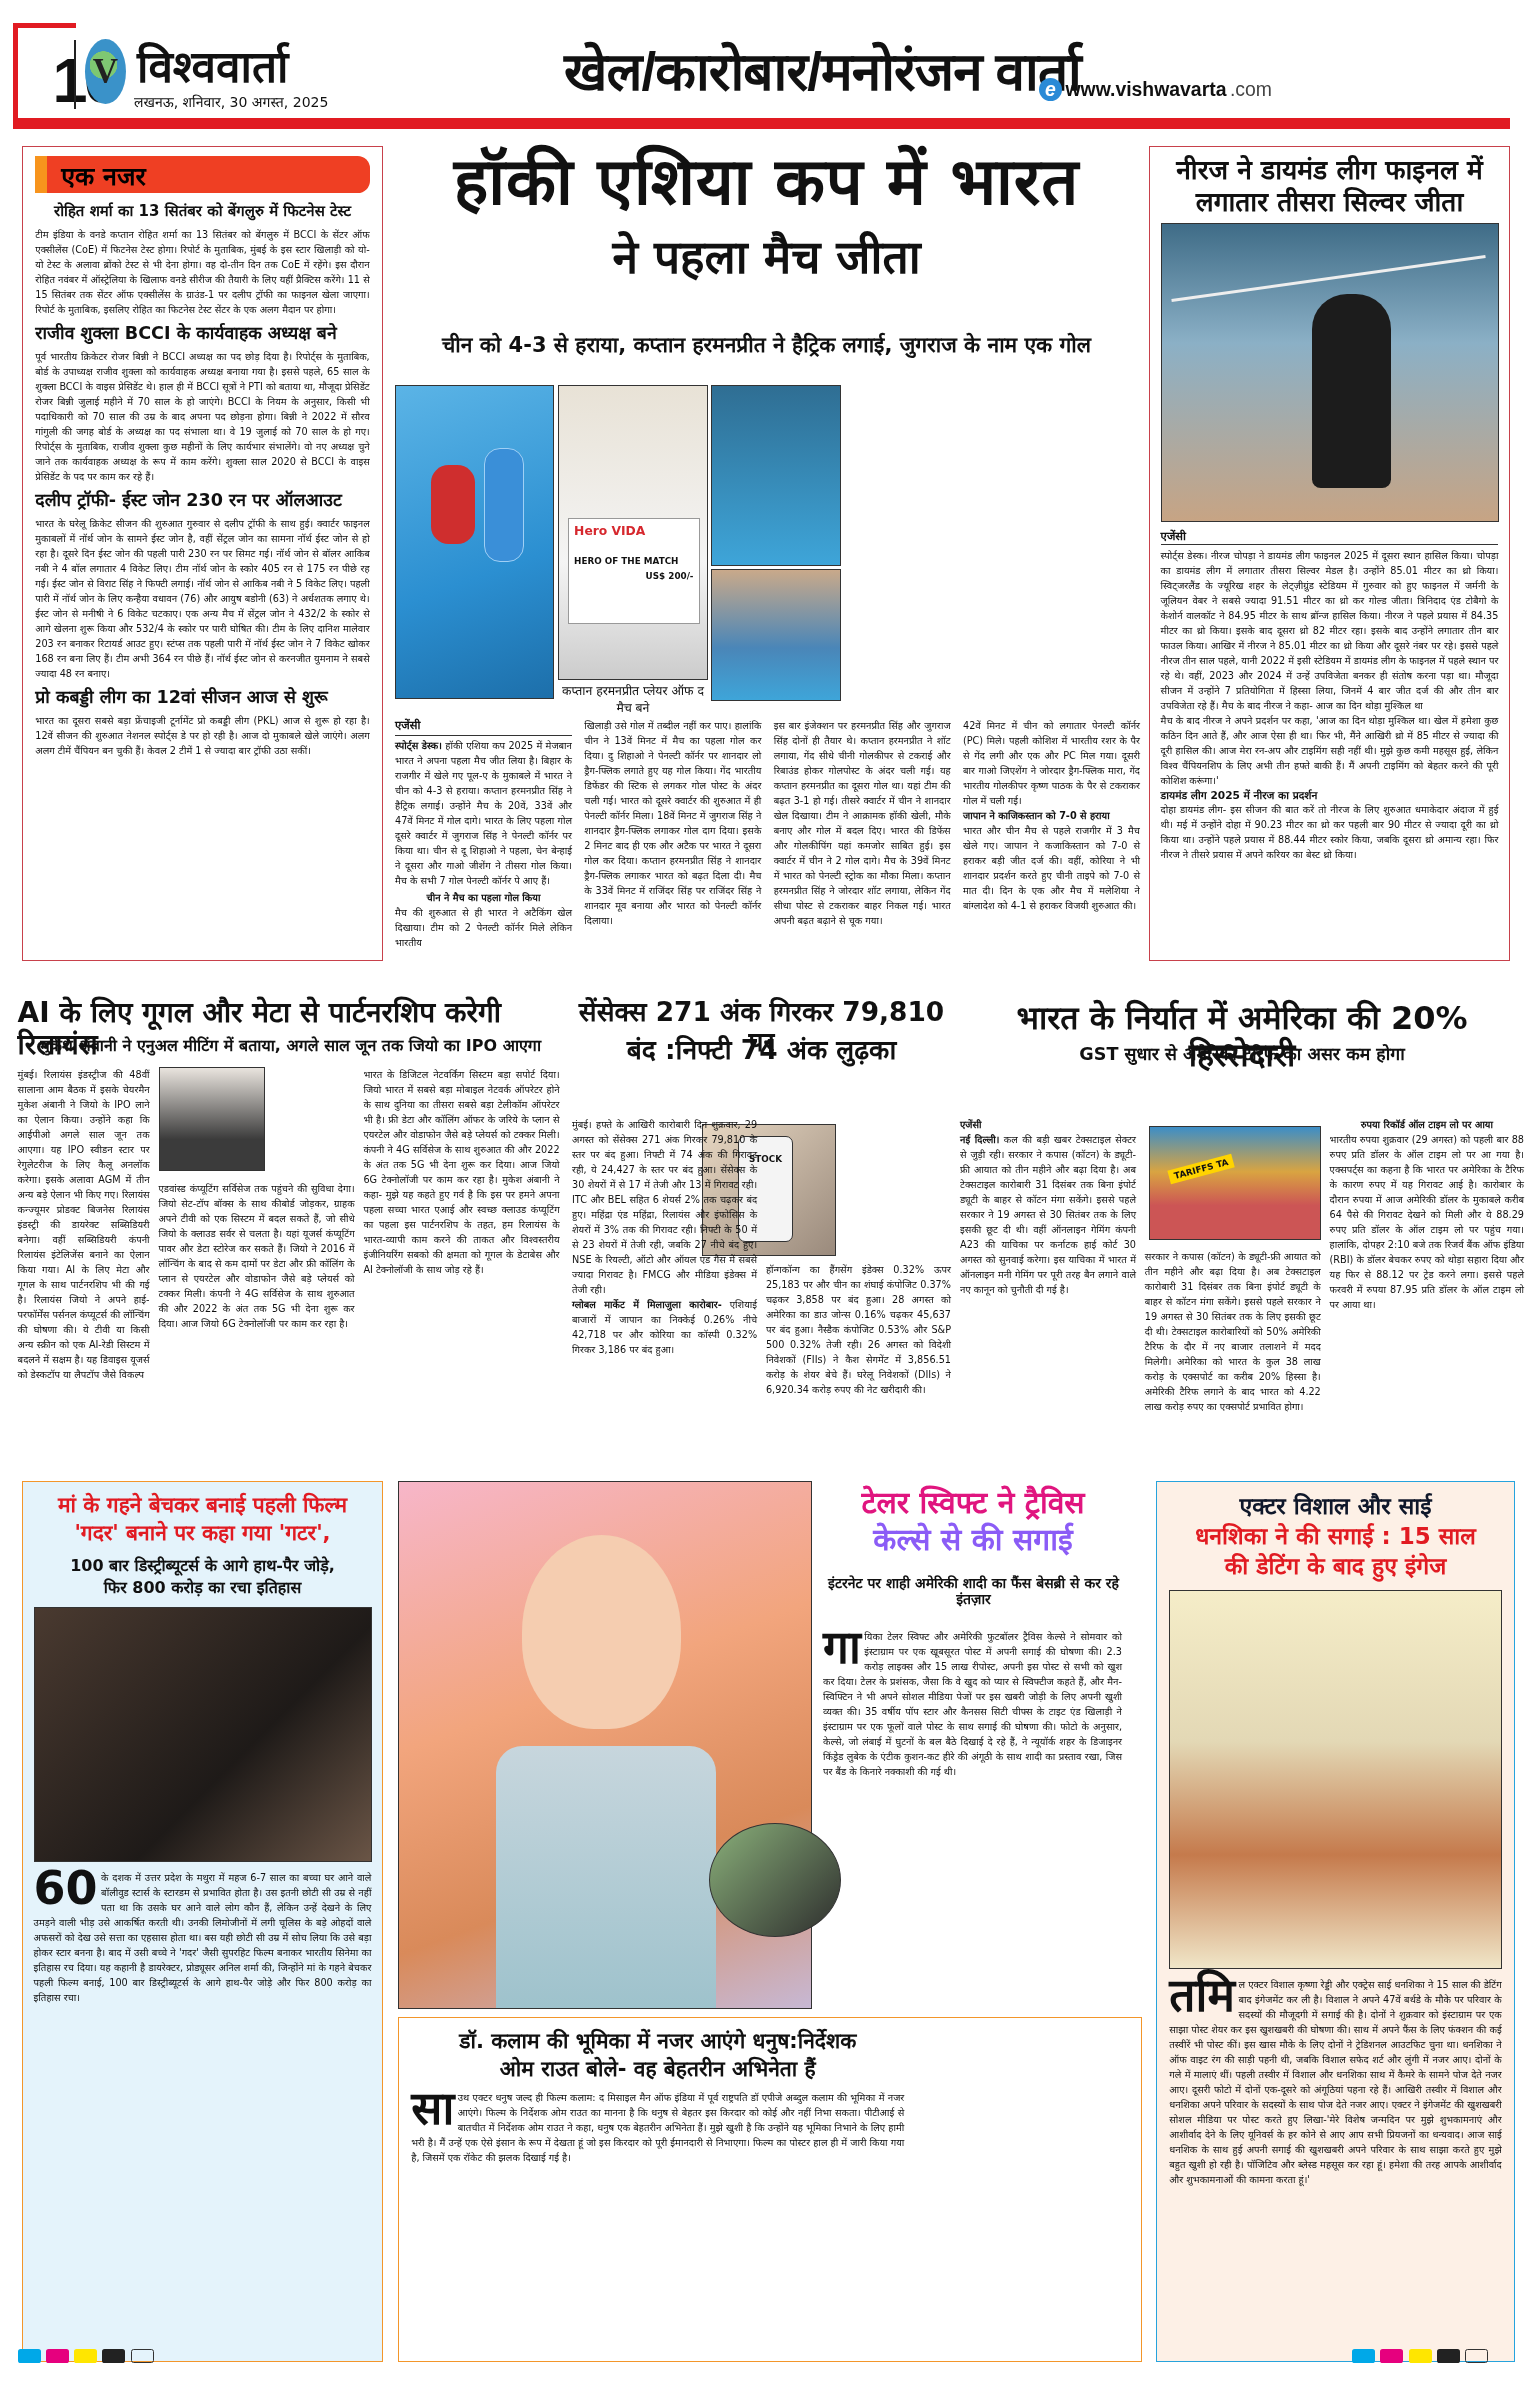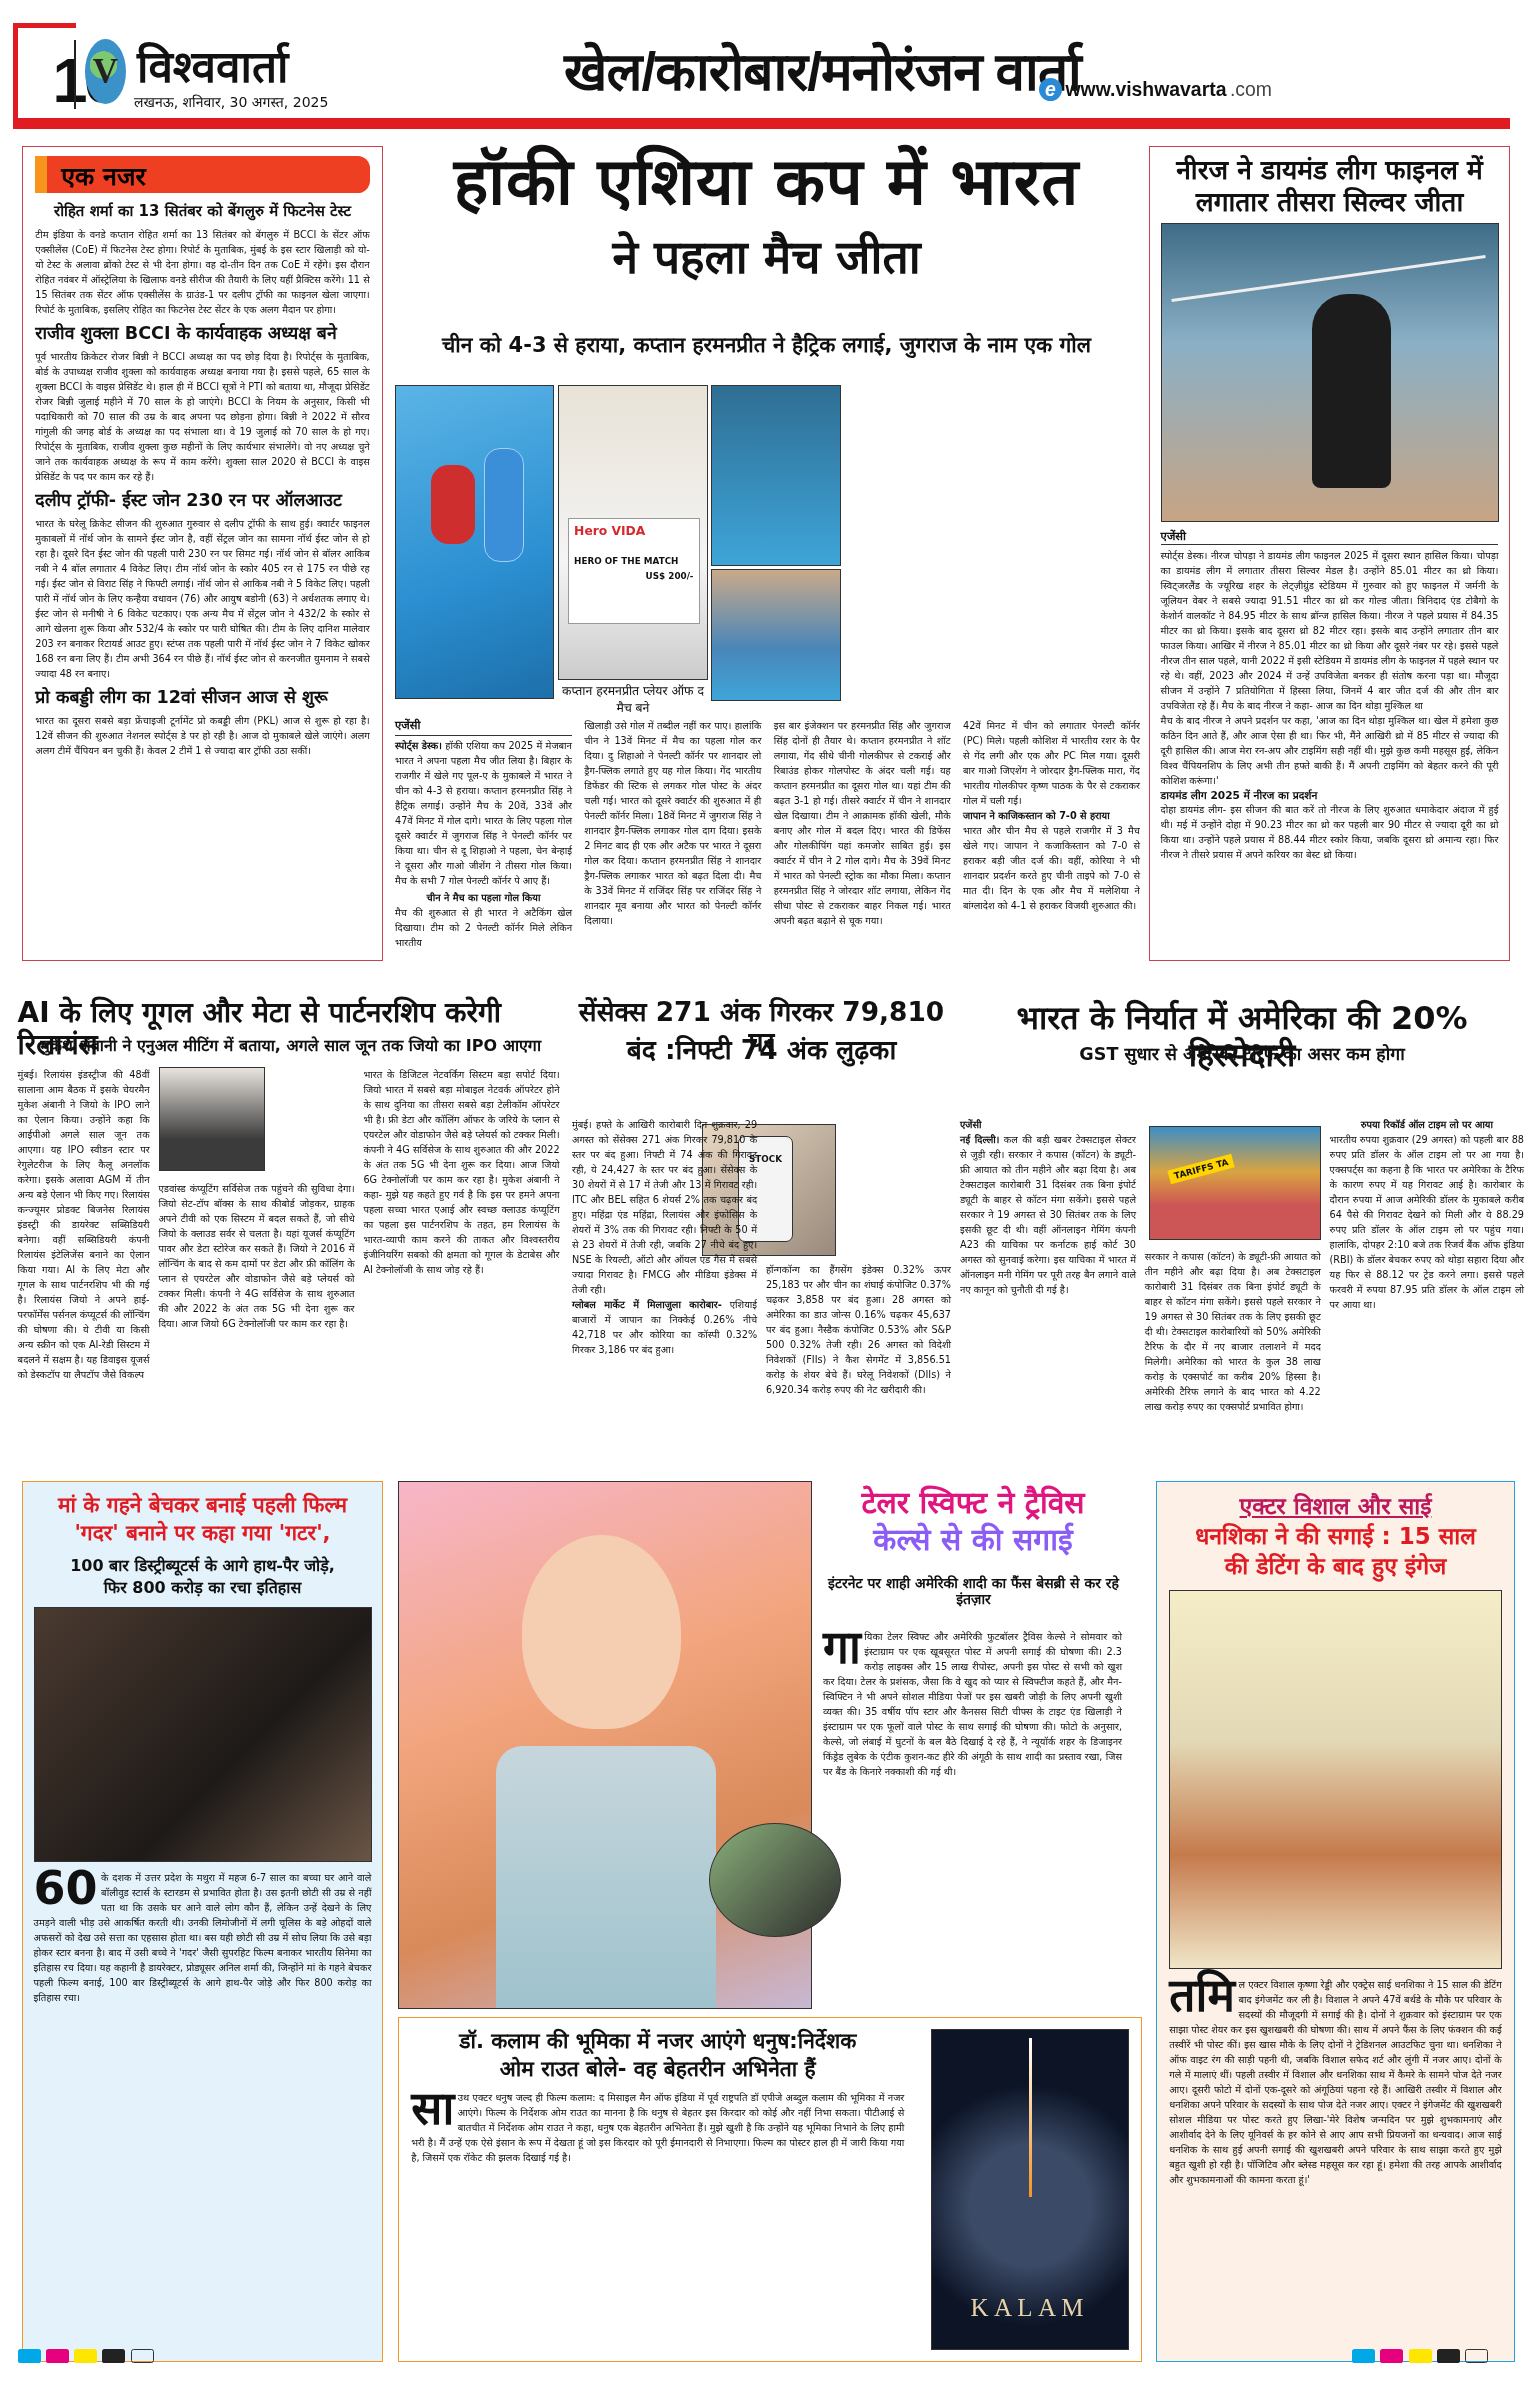--- a/index.html
+++ b/index.html
@@ -169,41 +169,37 @@
 <div class="photo" style="left:709px; top:1823px; width:132px; height:114px; border-radius:50%; background:linear-gradient(135deg,#8ab07a,#2d2d2d);"></div>
 <div class="hl-big" style="left:819px; top:1484px; width:308px; font-size:30px; color:#e0157f; line-height:37px;">टेलर स्विफ्ट ने ट्रैविस</div>
 <div class="hl-big" style="left:819px; top:1521px; width:308px; font-size:30px; color:#8b5cf6; line-height:37px;">केल्से से की सगाई</div>
 <div class="hl-big" style="left:828px; top:1575px; width:291px; font-size:14px;">इंटरनेट पर शाही अमेरिकी शादी का फैंस बेसब्री से कर रहे इंतज़ार</div>
 <div class="small-text" style="position:absolute; left:823px; top:1629px; width:299px;">
   <span class="dropcap">गा</span>
   <span>यिका टेलर स्विफ्ट और अमेरिकी फुटबॉलर ट्रैविस केल्से ने सोमवार को इंस्टाग्राम पर एक खूबसूरत पोस्ट में अपनी सगाई की घोषणा की। 2.3 करोड़ लाइक्स और 15 लाख रीपोस्ट, अपनी इस पोस्ट से सभी को खुश कर दिया। टेलर के प्रशंसक, जैसा कि वे खुद को प्यार से स्विफ्टीज कहते हैं, और मैन-स्विफ्टिन ने भी अपने सोशल मीडिया पेजों पर इस खबरी जोड़ी के लिए अपनी खुशी व्यक्त की। 35 वर्षीय पॉप स्टार और कैनसस सिटी चीफ्स के टाइट एंड खिलाड़ी ने इंस्टाग्राम पर एक फूलों वाले पोस्ट के साथ सगाई की घोषणा की। फोटो के अनुसार, केल्से, जो लंबाई में घुटनों के बल बैठे दिखाई दे रहे हैं, ने न्यूयॉर्क शहर के डिजाइनर किंड्रेड लुबेक के एंटीक कुशन-कट हीरे की अंगूठी के साथ शादी का प्रस्ताव रखा, जिस पर बैंड के किनारे नक्काशी की गई थी।</span>
 </div>
 
 <div class="box" style="left:1156px; top:1481px; width:359px; height:881px; border-color:#26a3dd; background:#fdf0e6; padding:8.8px 12.3px;">
-  <div style="color:#be185d; font-weight:bold; font-size:23px; text-align:center; line-height:30px;text-decoration:underline;">एक्टर विशाल और साई</div>
+  <div style="color:#0f172a; font-weight:bold; font-size:23px; text-align:center; line-height:30px;">एक्टर विशाल और साई</div>
   <div style="color:#e11b22; font-weight:bold; font-size:23px; text-align:center; line-height:30px;">धनशिका ने की सगाई : 15 साल</div>
   <div style="color:#e11b22; font-weight:bold; font-size:23px; text-align:center; line-height:30px;">की डेटिंग के बाद हुए इंगेज</div>
   <div class="photo" style="position:relative; margin:8.8px 0; width:333px; height:379px; background:linear-gradient(180deg,#f5edc8,#e3d8b5 40%,#c57a4c 70%,#f0e6c8);"></div>
   <div class="small-text">
     <span class="dropcap">तमि</span>
     <span>ल एक्टर विशाल कृष्णा रेड्डी और एक्ट्रेस साई धनशिका ने 15 साल की डेटिंग बाद इंगेजमेंट कर ली है। विशाल ने अपने 47वें बर्थडे के मौके पर परिवार के सदस्यों की मौजूदगी में सगाई की है। दोनों ने शुक्रवार को इंस्टाग्राम पर एक साझा पोस्ट शेयर कर इस खुशखबरी की घोषणा की। साथ में अपने फैंस के लिए फंक्शन की कई तस्वीरें भी पोस्ट कीं। इस खास मौके के लिए दोनों ने ट्रेडिशनल आउटफिट चुना था। धनशिका ने ऑफ वाइट रंग की साड़ी पहनी थी, जबकि विशाल सफेद शर्ट और लुंगी में नजर आए। दोनों के गले में मालाएं थीं। पहली तस्वीर में विशाल और धनशिका साथ में कैमरे के सामने पोज देते नजर आए। दूसरी फोटो में दोनों एक-दूसरे को अंगूठियां पहना रहे हैं। आखिरी तस्वीर में विशाल और धनशिका अपने परिवार के सदस्यों के साथ पोज देते नजर आए। एक्टर ने इंगेजमेंट की खुशखबरी सोशल मीडिया पर पोस्ट करते हुए लिखा-'मेरे विशेष जन्मदिन पर मुझे शुभकामनाएं और आशीर्वाद देने के लिए यूनिवर्स के हर कोने से आए आप सभी प्रियजनों का धन्यवाद। आज साई धनशिक के साथ हुई अपनी सगाई की खुशखबरी अपने परिवार के साथ साझा करते हुए मुझे बहुत खुशी हो रही है। पॉजिटिव और ब्लेस्ड महसूस कर रहा हूं। हमेशा की तरह आपके आशीर्वाद और शुभकामनाओं की कामना करता हूं।'</span>
   </div>
 </div>
 
 <div class="box" style="left:398px; top:2017px; width:744px; height:345px; border-color:#f3962a; padding:8.8px 12.3px;">
   <div style="width:493px; text-align:center; font-weight:bold; font-size:21px; line-height:28px;">डॉ. कलाम की भूमिका में नजर आएंगे धनुष:निर्देशक</div>
   <div style="width:493px; text-align:center; font-weight:bold; font-size:21px; line-height:28px;">ओम राउत बोले- वह बेहतरीन अभिनेता हैं</div>
   <div class="small-text" style="width:493px; margin-top:7px;">
     <span class="dropcap">सा</span>
     <span>उथ एक्टर धनुष जल्द ही फिल्म कलाम: द मिसाइल मैन ऑफ इंडिया में पूर्व राष्ट्रपति डॉ एपीजे अब्दुल कलाम की भूमिका में नजर आएंगे। फिल्म के निर्देशक ओम राउत का मानना है कि धनुष से बेहतर इस किरदार को कोई और नहीं निभा सकता। पीटीआई से बातचीत में निर्देशक ओम राउत ने कहा, धनुष एक बेहतरीन अभिनेता हैं। मुझे खुशी है कि उन्होंने यह भूमिका निभाने के लिए हामी भरी है। मैं उन्हें एक ऐसे इंसान के रूप में देखता हूं जो इस किरदार को पूरी ईमानदारी से निभाएगा। फिल्म का पोस्टर हाल ही में जारी किया गया है, जिसमें एक रॉकेट की झलक दिखाई गई है।</span>
   </div>
-  <div class="photo" style="position:absolute; right:12.3px; top:10.6px; width:198px; height:321px; background:radial-gradient(circle at 50% 55%,#3b4a66 0 30%,#0c1426 60%);">
-    <div style="position:absolute;left:97px;top:8.8px;width:3.5px;height:159px;background:linear-gradient(180deg,#fff,#f7941d);"></div>
-    <div style="position:absolute;bottom:26.4px;width:100%;text-align:center;color:#e8d3a8;font-family:'Liberation Serif',serif;font-size:25px;letter-spacing:5.3px;">KALAM</div>
-  </div>
 </div>
 
 <div class="cmyk" style="left:17.6px;">
   <span style="background:#00a8e8"></span>
   <span style="background:#e6007e"></span>
   <span style="background:#ffe600"></span>
   <span style="background:#222"></span>
   <span style="border:1.8px solid #333"></span>
 </div>
 <div class="cmyk" style="left:1352px;">

